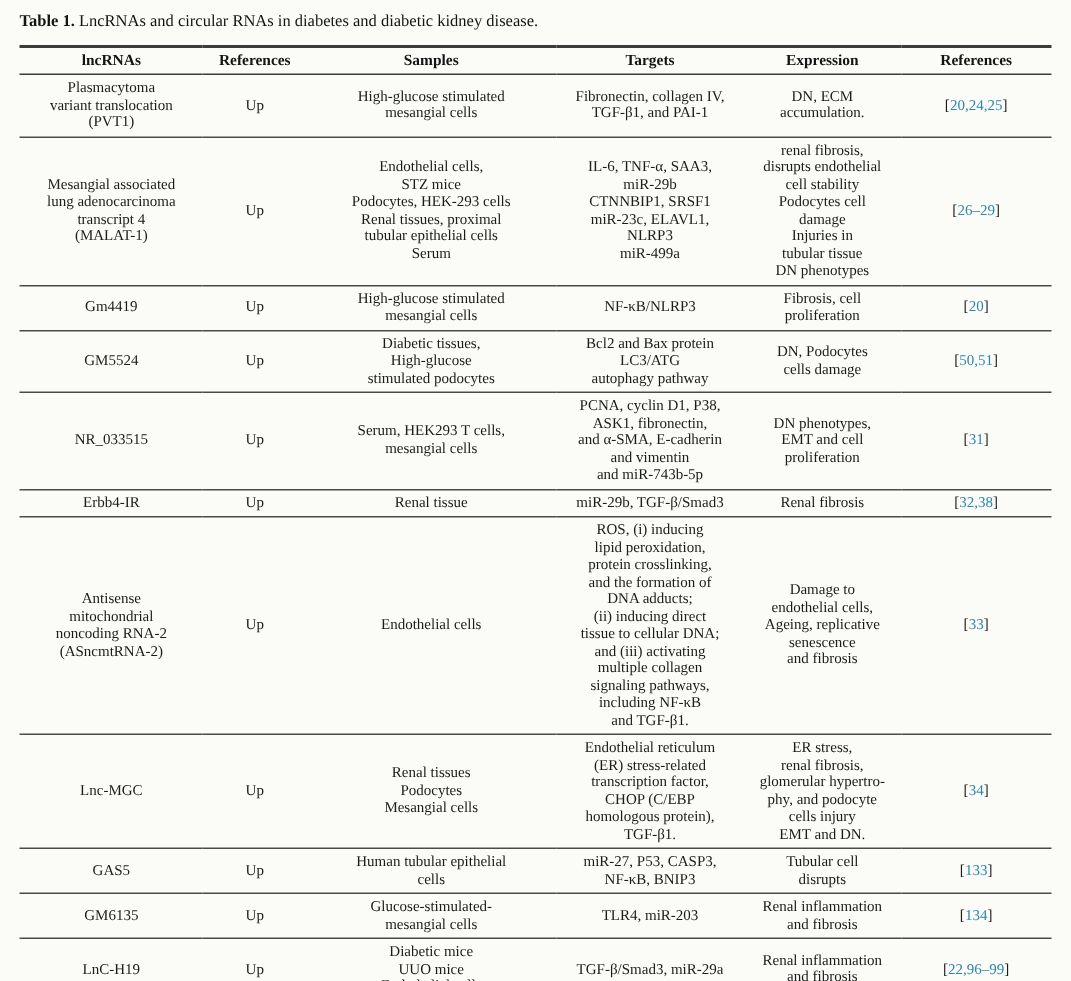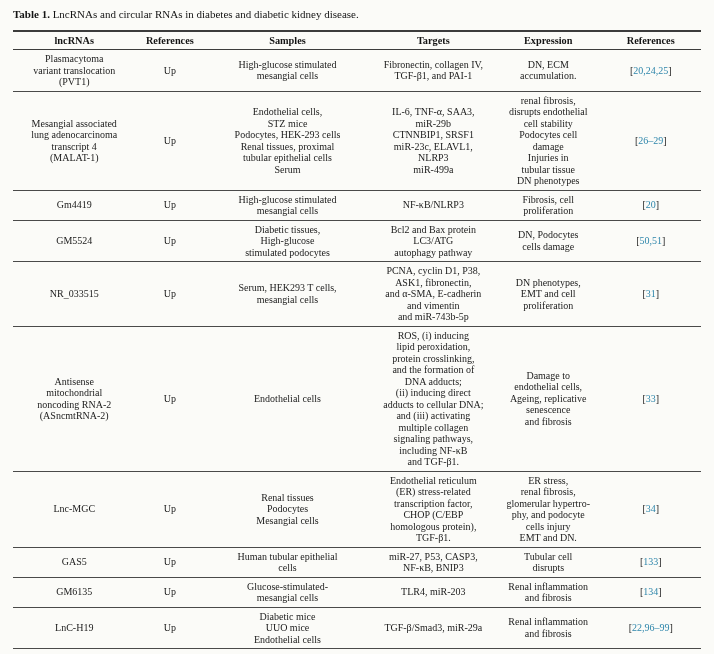--- a/index.html
+++ b/index.html
@@ -212,39 +212,57 @@
           </td>
           <td>
             <span class="ln">DN phenotypes,</span>
             <span class="ln">EMT and cell</span>
             <span class="ln">proliferation</span>
           </td>
           <td><span class="bracket">[</span><span class="ref-num">31</span><span class="bracket">]</span></td>
         </tr>
         <tr>
           <td>
+            <span class="ln">Erbb4-IR</span>
+          </td>
+          <td>
+            <span class="ln">Up</span>
+          </td>
+          <td>
+            <span class="ln">Renal tissue</span>
+          </td>
+          <td>
+            <span class="ln">miR-29b, TGF-β/Smad3</span>
+          </td>
+          <td>
+            <span class="ln">Renal fibrosis</span>
+          </td>
+          <td><span class="bracket">[</span><span class="ref-num">32,38</span><span class="bracket">]</span></td>
+        </tr>
+        <tr>
+          <td>
             <span class="ln">Antisense</span>
             <span class="ln">mitochondrial</span>
             <span class="ln">noncoding RNA-2</span>
             <span class="ln">(ASncmtRNA-2)</span>
           </td>
           <td>
             <span class="ln">Up</span>
           </td>
           <td>
             <span class="ln">Endothelial cells</span>
           </td>
           <td>
             <span class="ln">ROS, (i) inducing</span>
             <span class="ln">lipid peroxidation,</span>
             <span class="ln">protein crosslinking,</span>
             <span class="ln">and the formation of</span>
             <span class="ln">DNA adducts;</span>
             <span class="ln">(ii) inducing direct</span>
-            <span class="ln">adducts to cellular DNA;</span>
+            <span class="ln">tissue to cellular DNA;</span>
             <span class="ln">and (iii) activating</span>
             <span class="ln">multiple collagen</span>
             <span class="ln">signaling pathways,</span>
             <span class="ln">including NF-κB</span>
             <span class="ln">and TGF-β1.</span>
           </td>
           <td>
             <span class="ln">Damage to</span>
             <span class="ln">endothelial cells,</span>
             <span class="ln">Ageing, replicative</span>

